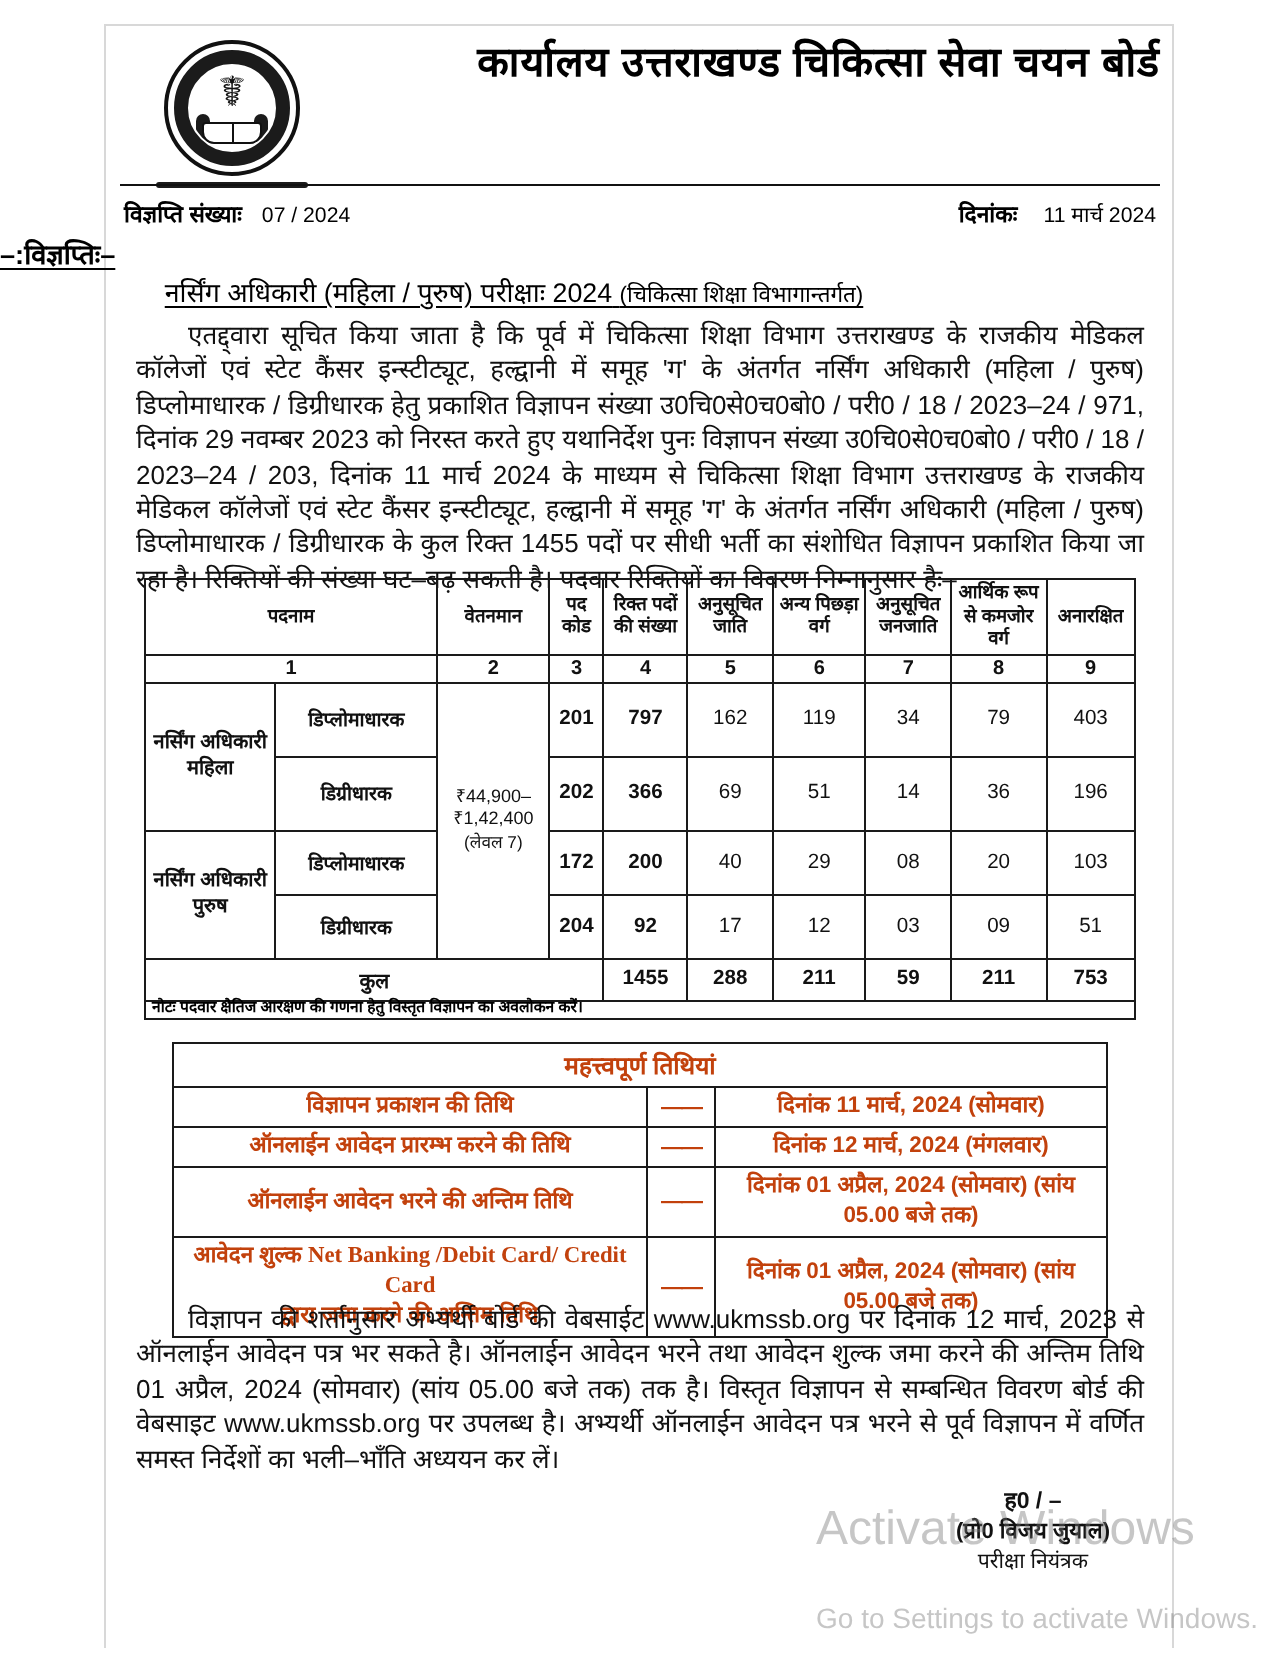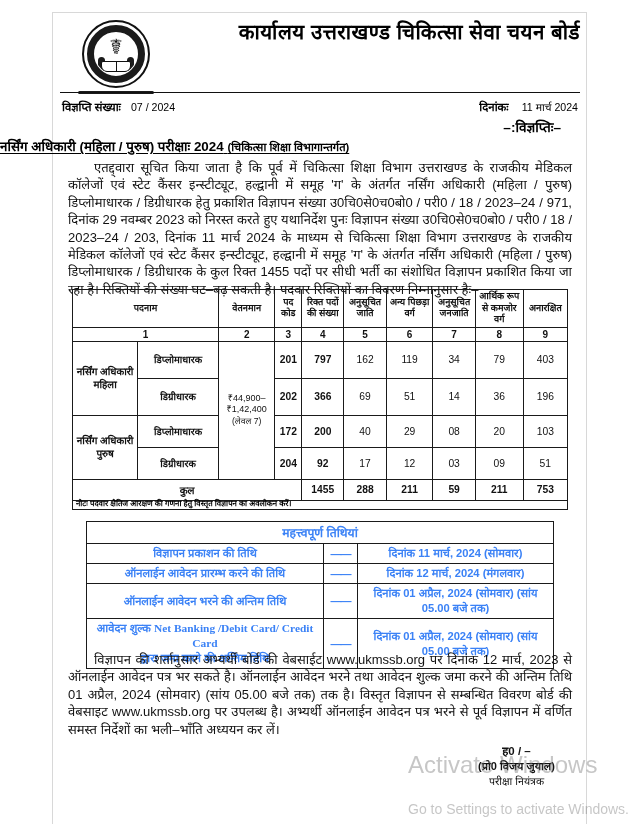--- a/index.html
+++ b/index.html
@@ -105,27 +105,27 @@
   .meta-row {
     position:absolute; left:62px; top:99px; width:516px;
     display:flex; justify-content:space-between; align-items:baseline;
     font-size: 11px;
   }
   .meta-lbl { font-weight:700; font-size: 11.4px; }
   .meta-val { font-size: 10.6px; padding-left: 10px; }
 
   
   .t-vigyapti {
-    position:absolute; left:0; top:117px; width:561px; text-align:right;
-    font-weight:700; font-size:13.6px; 
+    position:absolute; left:0; top:117px; width:561px; text-align:left;
+    font-weight:700; font-size:13.6px; text-decoration: underline;
     text-underline-offset: 2px;
   }
   .t-main {
-    position:absolute; left:0; top:137px; width:514px; text-align:left;
-    font-weight:700; font-size:13.4px; text-decoration: underline;
+    position:absolute; left:0; top:137px; width:514px; text-align:center;
+    font-weight:400; font-size:13.4px; text-decoration: underline;
     text-underline-offset: 2px;
   }
   .t-main .sub { font-size: 11.2px; }
 
   
   .body-p {
     position:absolute; left:68px; width:504px;
     font-size: 13px; line-height: 17.4px;
     color:#111;
     text-align: justify;
@@ -168,21 +168,21 @@
   }
 
   
   .tbl-dates {
     position:absolute; left: 86px; top: 521px; width: 468px;
     font-size: 11px;
   }
   .tbl-dates th, .tbl-dates td {
     border: 1px solid #1a1a1a;
     padding: 2px 4px;
-    color:#3b82f6;
+    color:#c2410c;
     vertical-align: middle;
   }
   .tbl-dates .dt-head {
     text-align:center; font-weight:700; font-size: 12.2px; padding: 2px;
   }
   .tbl-dates td.lbl { text-align:center; font-weight:700; font-size: 11.2px; line-height: 15px;}
   .tbl-dates td.lbl .eng { font-family:"Liberation Serif", serif; font-size: 11.4px; }
   .tbl-dates td.dash { text-align:center; width: 34px; font-weight:700; letter-spacing:-1px;}
   .tbl-dates td.val { text-align:center; font-weight:700; font-size: 11.2px; line-height: 15px; width: 196px;}
 

